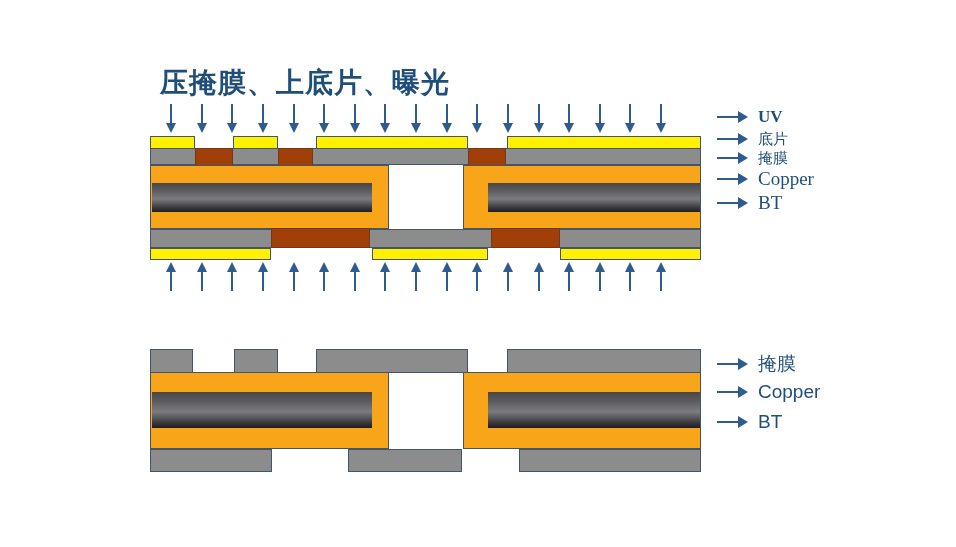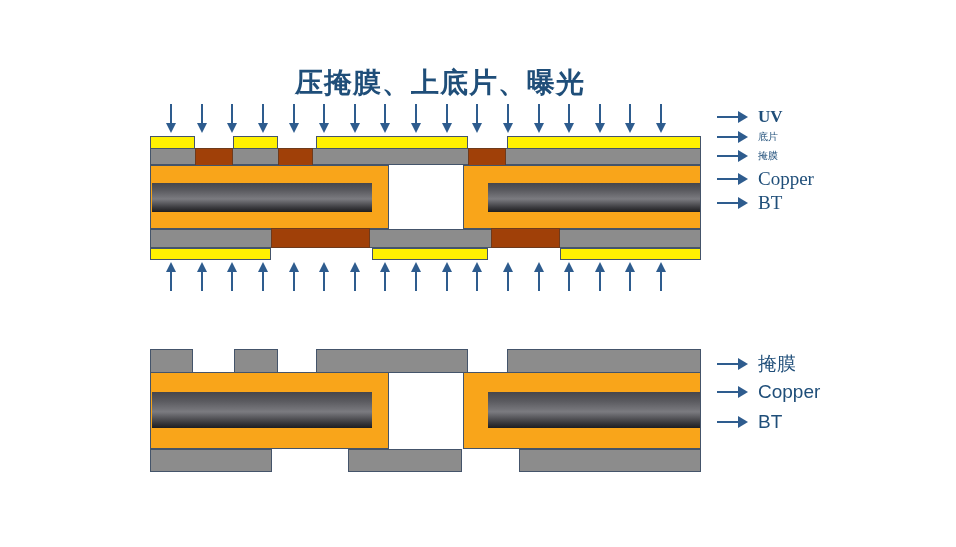--- a/index.html
+++ b/index.html
@@ -1,21 +1,21 @@
 <!DOCTYPE html>
 <html><head>
 <meta charset="utf-8">
 <style>
   html,body{margin:0;padding:0;background:#ffffff;}
   .canvas{
     position:relative;width:956px;height:547px;background:#ffffff;overflow:hidden;
     font-family:"Liberation Sans", sans-serif;
   }
   .title{
-    position:absolute;text-align:center;color:#1F4E79;font-weight:700;
+    position:absolute;text-align:left;color:#1F4E79;font-weight:700;
     font-family:"Liberation Serif", serif;font-size:28px;letter-spacing:1px;
   }
   
   .arrow-row{position:absolute;display:flex;justify-content:space-between;}
   .varrow{position:relative;width:10px;height:29px;}
   .varrow::before{content:'';position:absolute;left:4px;width:2px;height:20px;background:#2E5C8E;}
   .varrow.down::before{top:0;}
   .varrow.down::after{content:'';position:absolute;left:0;top:19px;width:0;height:0;
     border-left:5px solid transparent;border-right:5px solid transparent;border-top:10px solid #2E5C8E;}
   .varrow.up::before{top:9px;}
@@ -23,21 +23,21 @@
     border-left:5px solid transparent;border-right:5px solid transparent;border-bottom:10px solid #2E5C8E;}
   
   .legend-row{position:absolute;display:flex;align-items:center;color:#1F4E79;text-align:right;}
   .harrow{position:relative;display:inline-block;width:31px;height:13px;margin-right:10px;flex:0 0 auto;}
   .harrow::before{content:'';position:absolute;left:0;top:5px;width:23px;height:2px;background:#2E5C8E;}
   .harrow::after{content:'';position:absolute;right:0;top:0;width:0;height:0;
     border-top:6px solid transparent;border-bottom:6px solid transparent;border-left:10px solid #2E5C8E;}
   .lg-serif{font-family:"Liberation Serif", serif;}
   .lg-sans{font-family:"Liberation Sans", sans-serif;}
   .lg-uv{font-weight:700;font-size:17px;}
-  .lg-cjk-s{font-size:10px;}
+  .lg-cjk-s{font-size:15px;}
   .lg-lat-s{font-size:19px;}
   .lg-big{font-size:19px;}
   
   .board{position:absolute;}
   .blk{position:absolute;box-sizing:border-box;border:1px solid #44546A;}
   .yellow{background:#FFF101;}
   .grayband{background:#8C8C8C;}
   .brown{background:#A04008;border-color:#6E3A1C;}
   .orange{background:#F9A51A;}
   .core{position:absolute;border:none;

